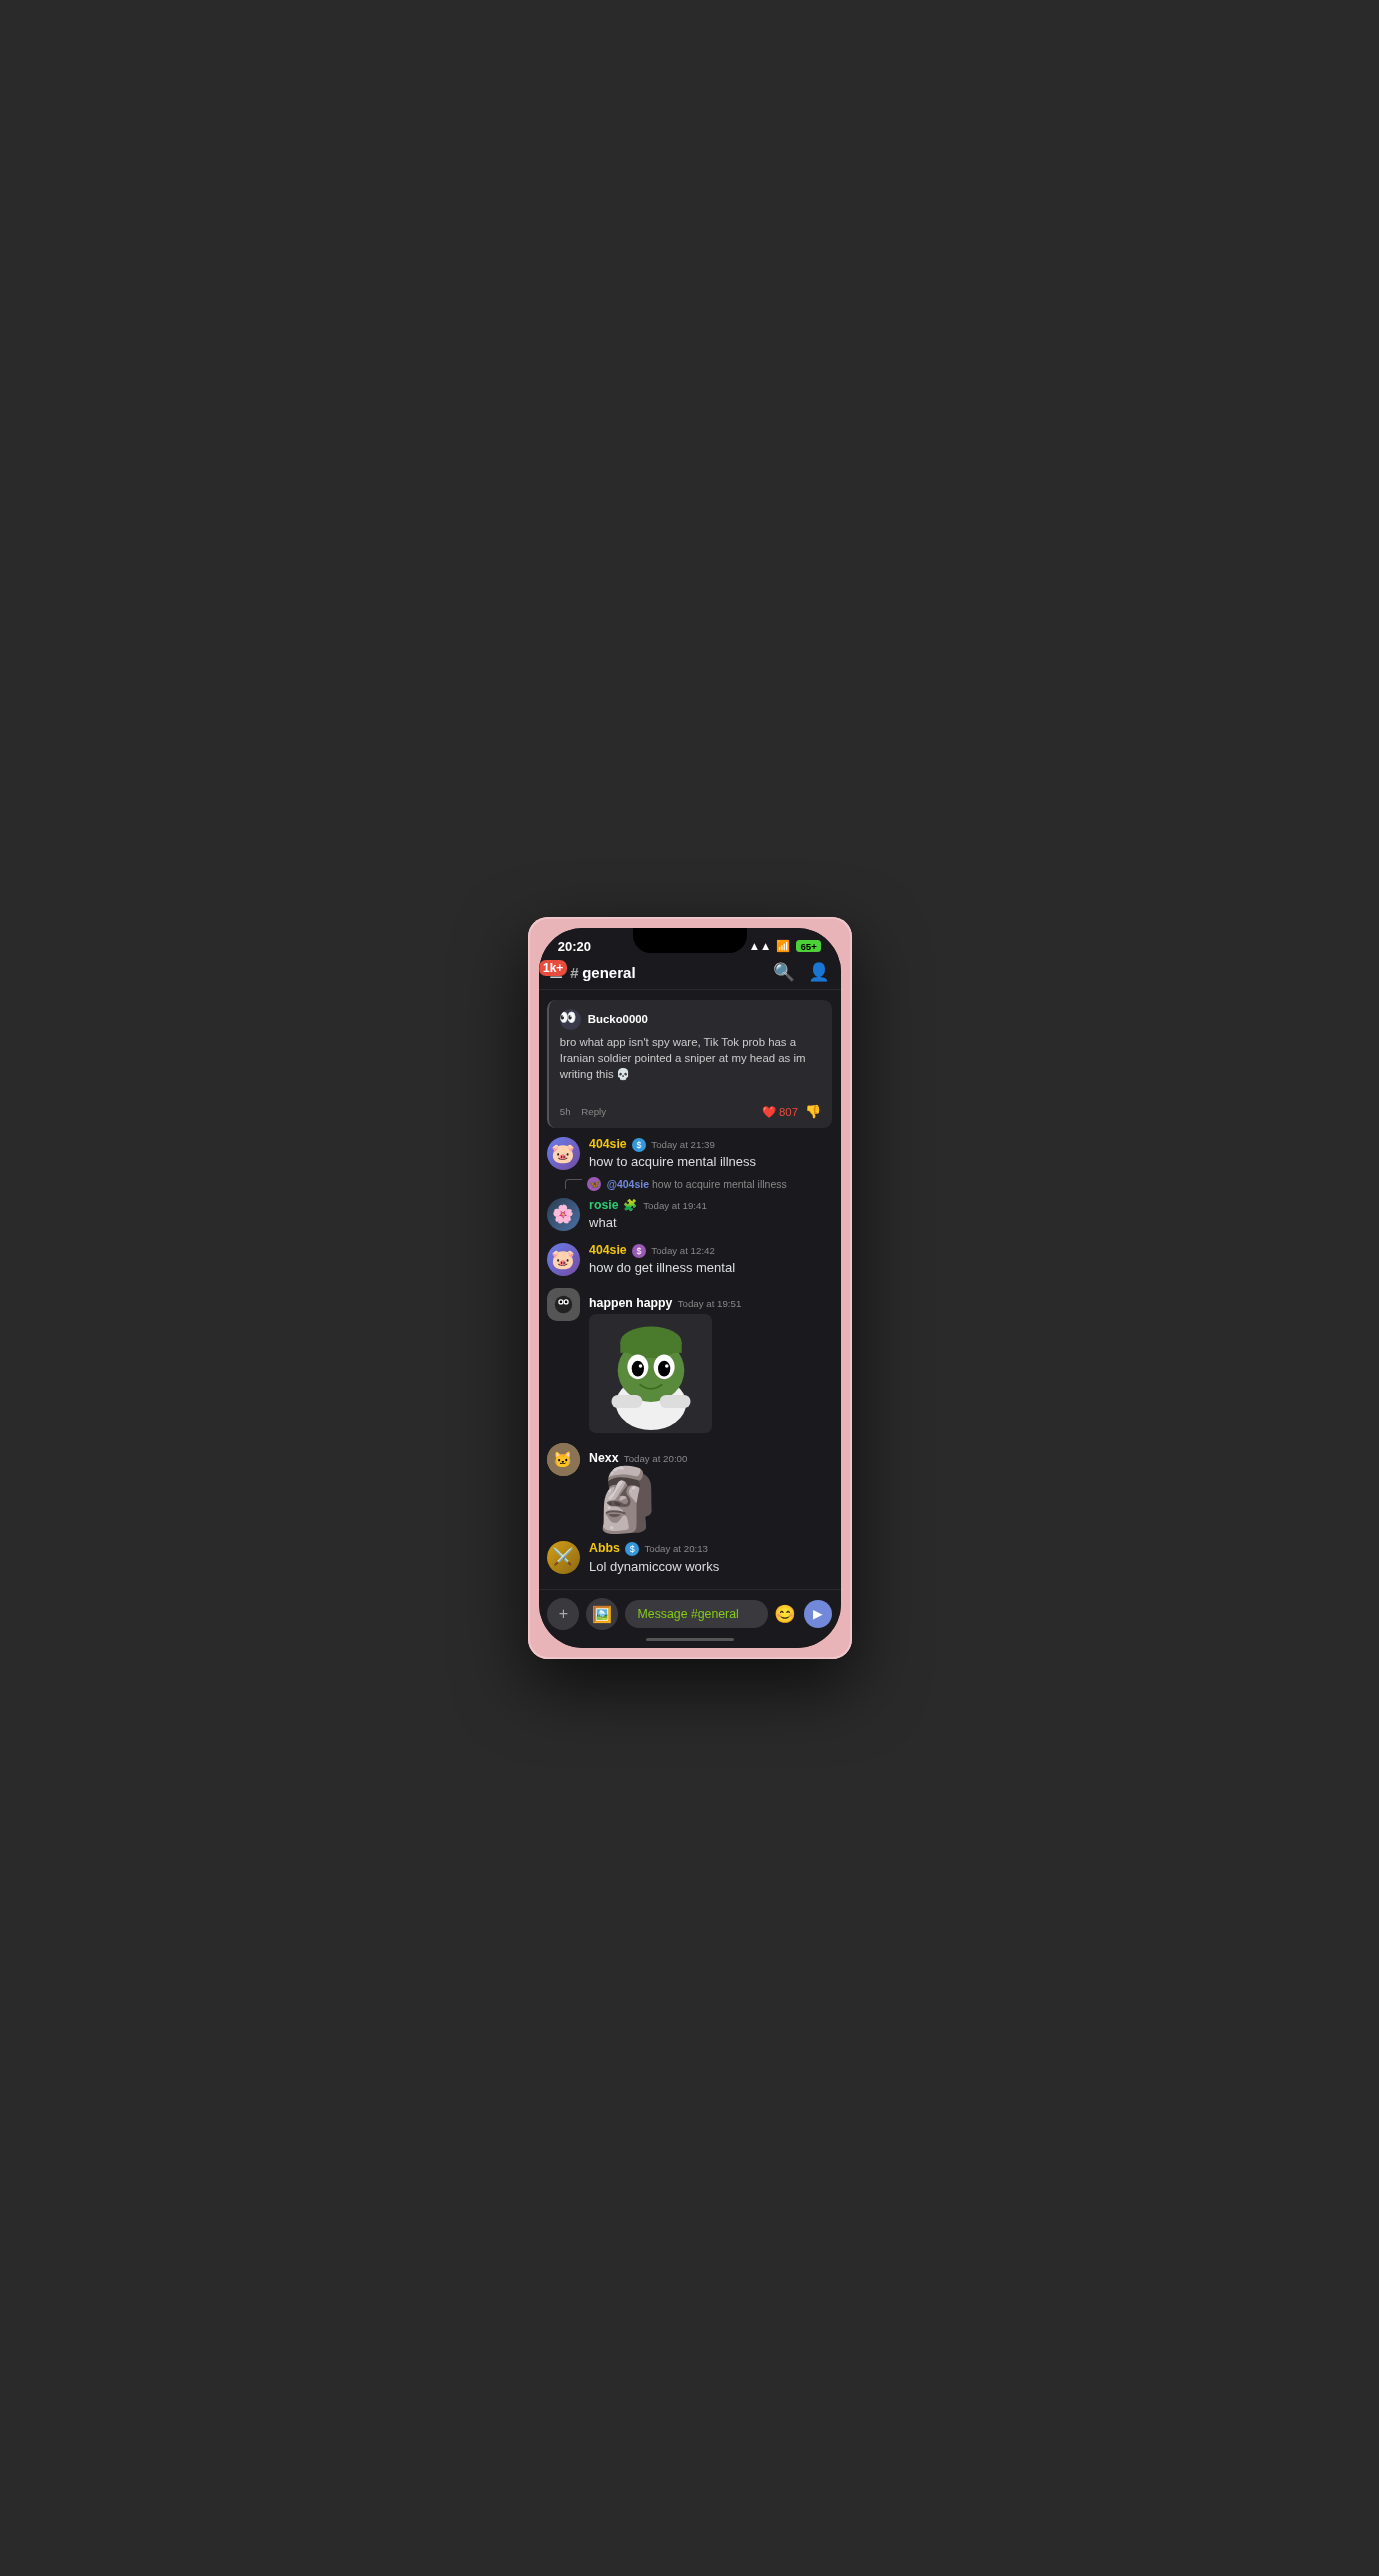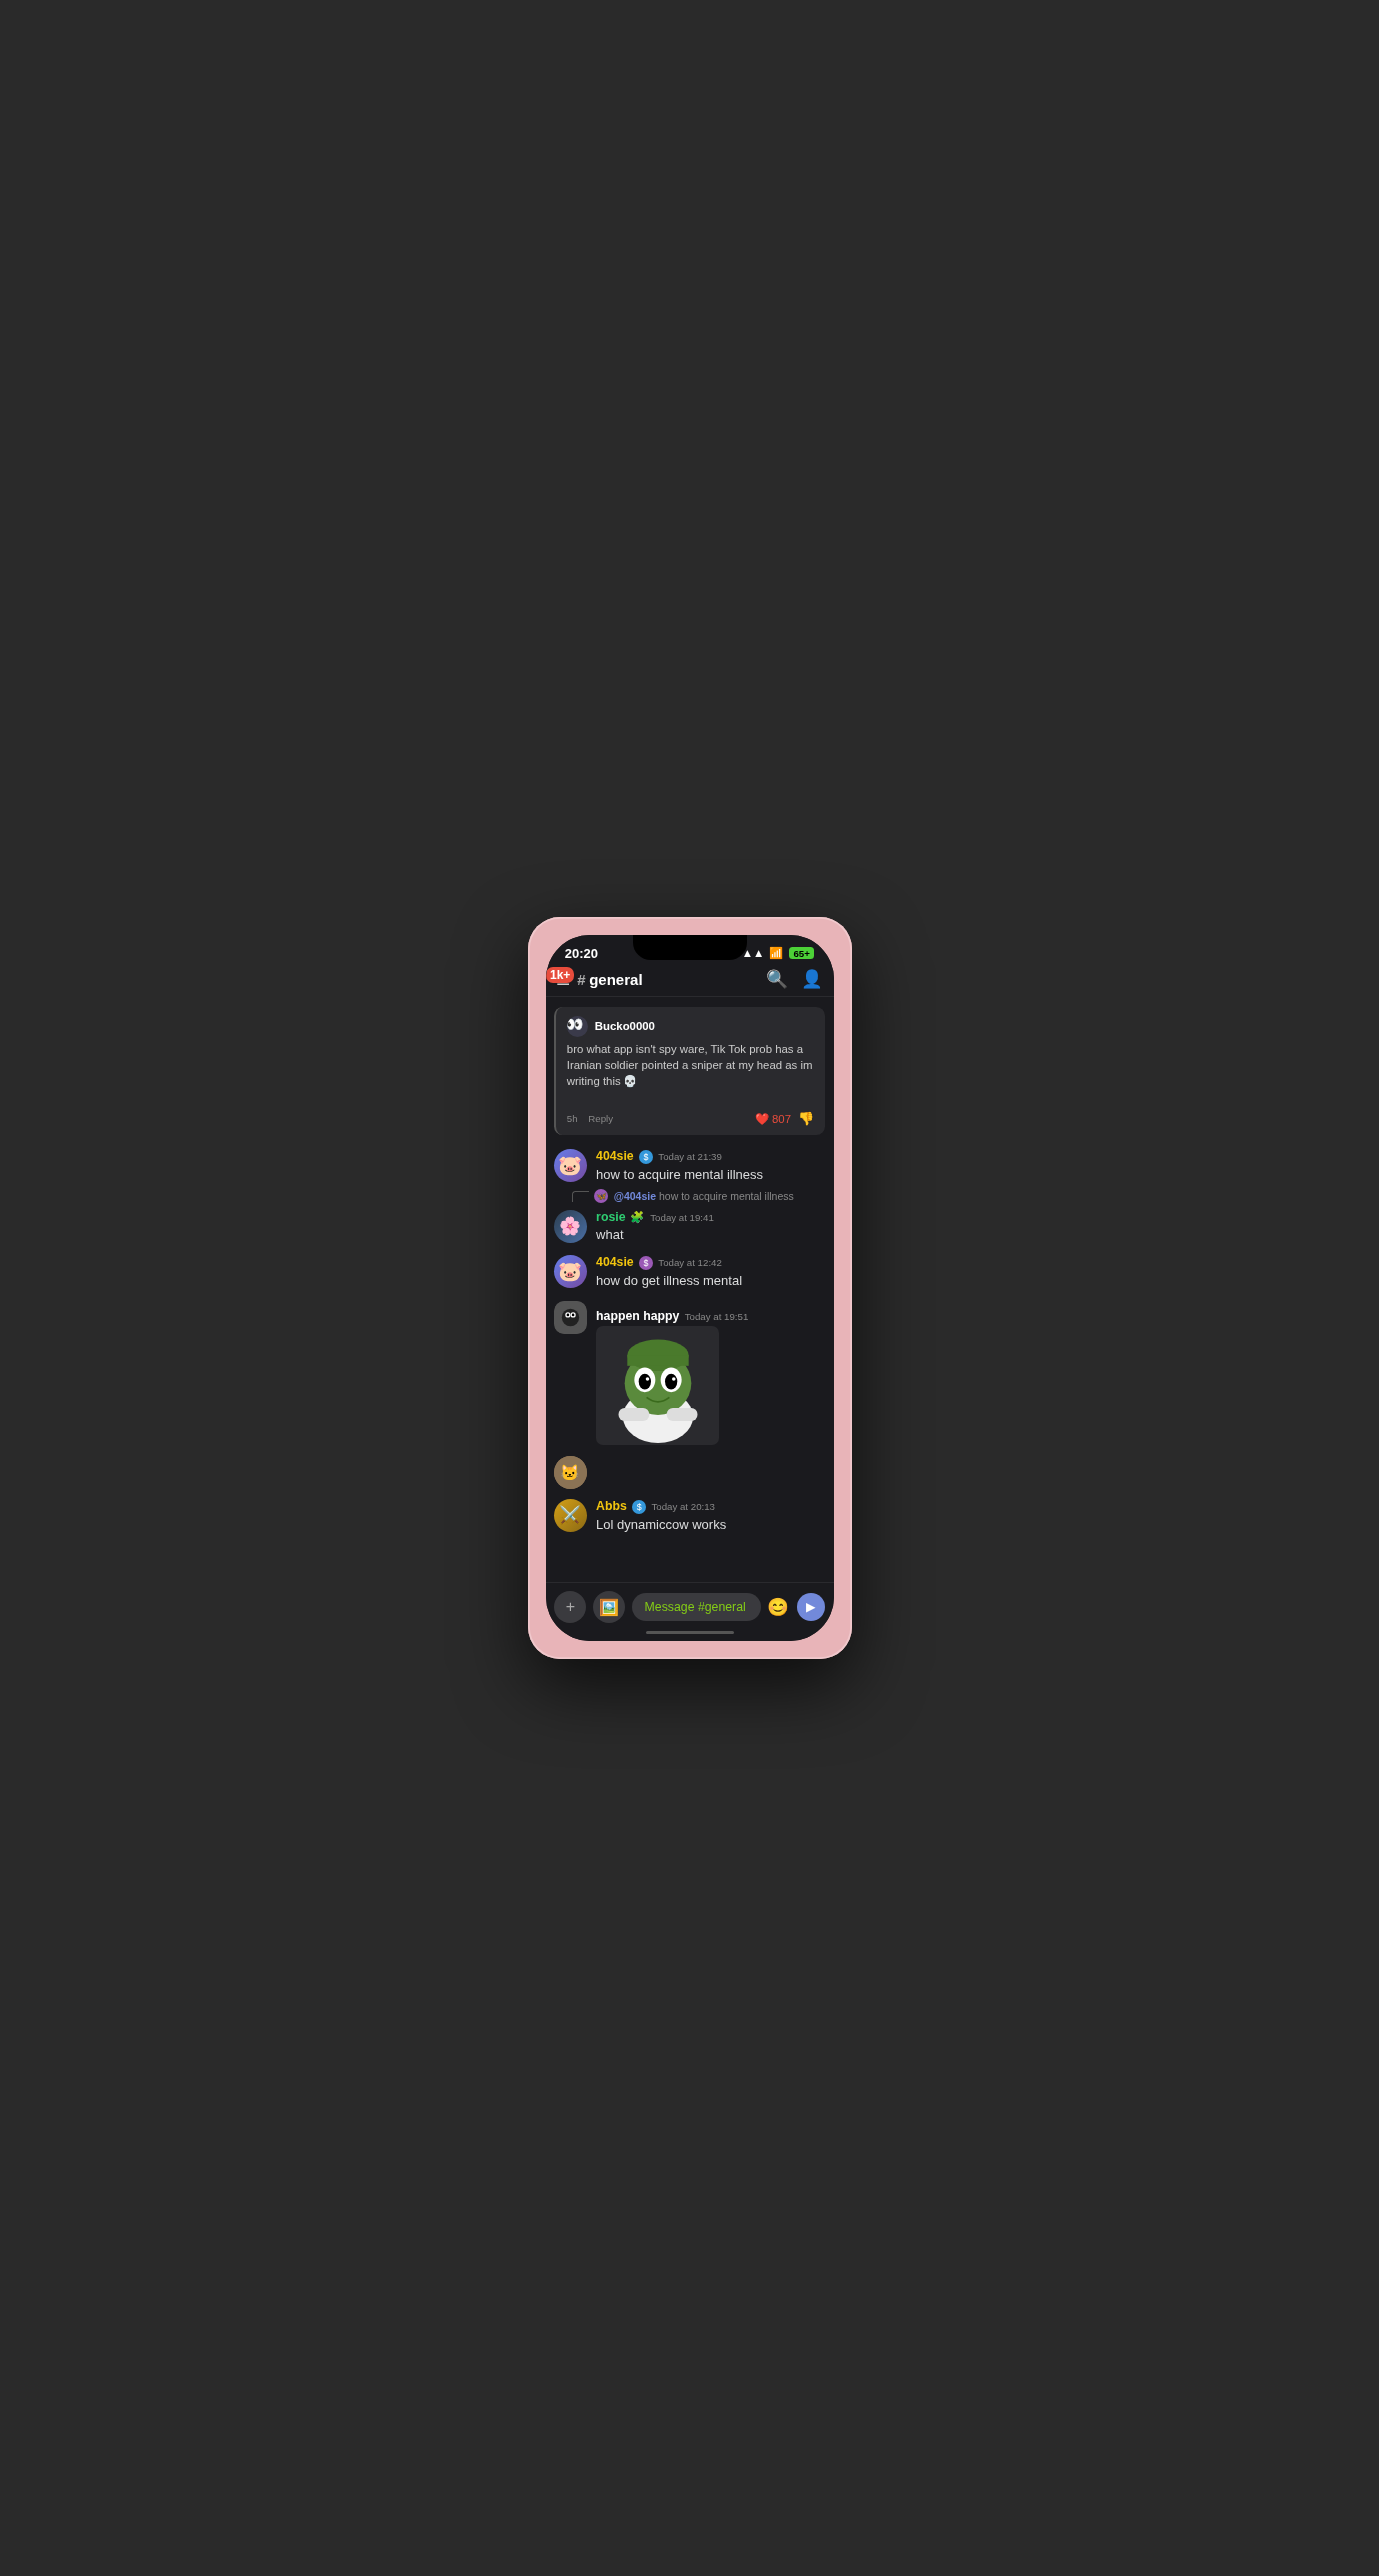--- a/index.html
+++ b/index.html
@@ -8,22 +8,22 @@
       display: flex;
       justify-content: center;
       align-items: center;
       min-height: 100vh;
       font-family: -apple-system, BlinkMacSystemFont, 'Segoe UI', sans-serif;
     }
     .phone-outer {
       width: 324px;
       height: 742px;
       background: #e8b4b8;
-      border-radius: 32px;
-      padding: 18px;
+      border-radius: 20px;
+      padding: 11px;
       position: relative;
       box-shadow: 0 26px 70px rgba(0,0,0,0.7), inset 0 0 0 1.8px #f0c8cc;
     }
     .phone-inner {
       width: 100%;
       height: 100%;
       background: #1a1a1e;
       border-radius: 44px;
       overflow: hidden;
       position: relative;
@@ -507,20 +507,28 @@
         </div>
       </div>
 
       <div class="msg-row">
         <div class="msg-avatar" style="background:#8B7355; border-radius:50%; overflow:hidden; display:flex; align-items:center; justify-content:center;">
           <svg width="33" height="33" viewBox="0 0 38 38" style="font-size:20px">
             <rect width="38" height="38" fill="#8B7355"></rect>
             <text x="19" y="25" text-anchor="middle" font-size="18" fill="#fff">🐱</text>
           </svg>
         </div>
+        <div class="msg-content">
+          <div class="msg-header">
+            <span class="msg-username username-white">Nexx</span>
+            <span class="msg-time">Today at 20:00</span>
+          </div>
+
+          <div style="font-size: 62px; margin-top:3.5px; line-height:1;">🗿</div>
+        </div>
       </div>
 
       <div class="msg-row">
         <div class="msg-avatar avatar-abbs" style="background: linear-gradient(135deg, #d4a017, #8B6914); border-radius:50%; display:flex; align-items:center; justify-content:center;">
           <span style="font-size:17.6px;">⚔️</span>
         </div>
         <div class="msg-content">
           <div class="msg-header">
             <span class="msg-username username-yellow">Abbs</span>
             <span class="msg-badge badge-blue">$</span>

